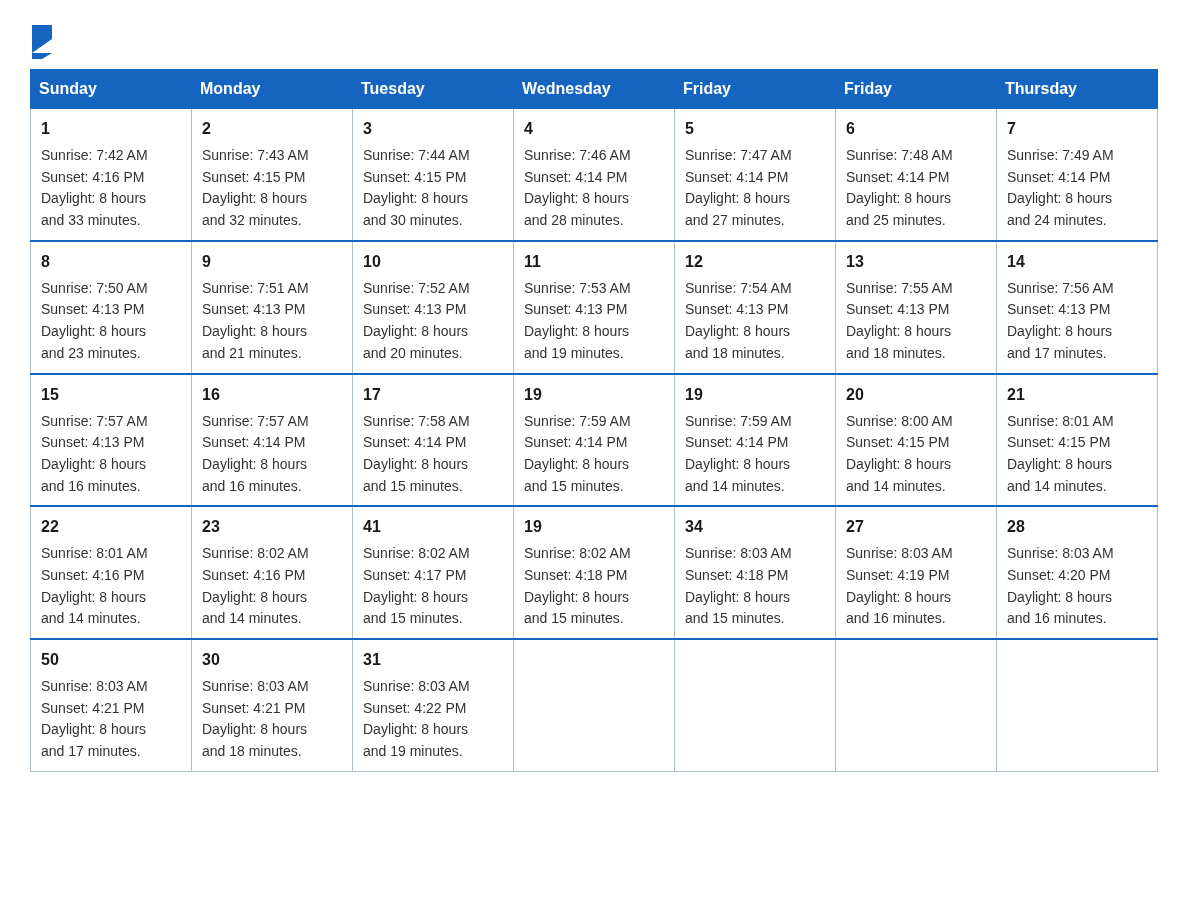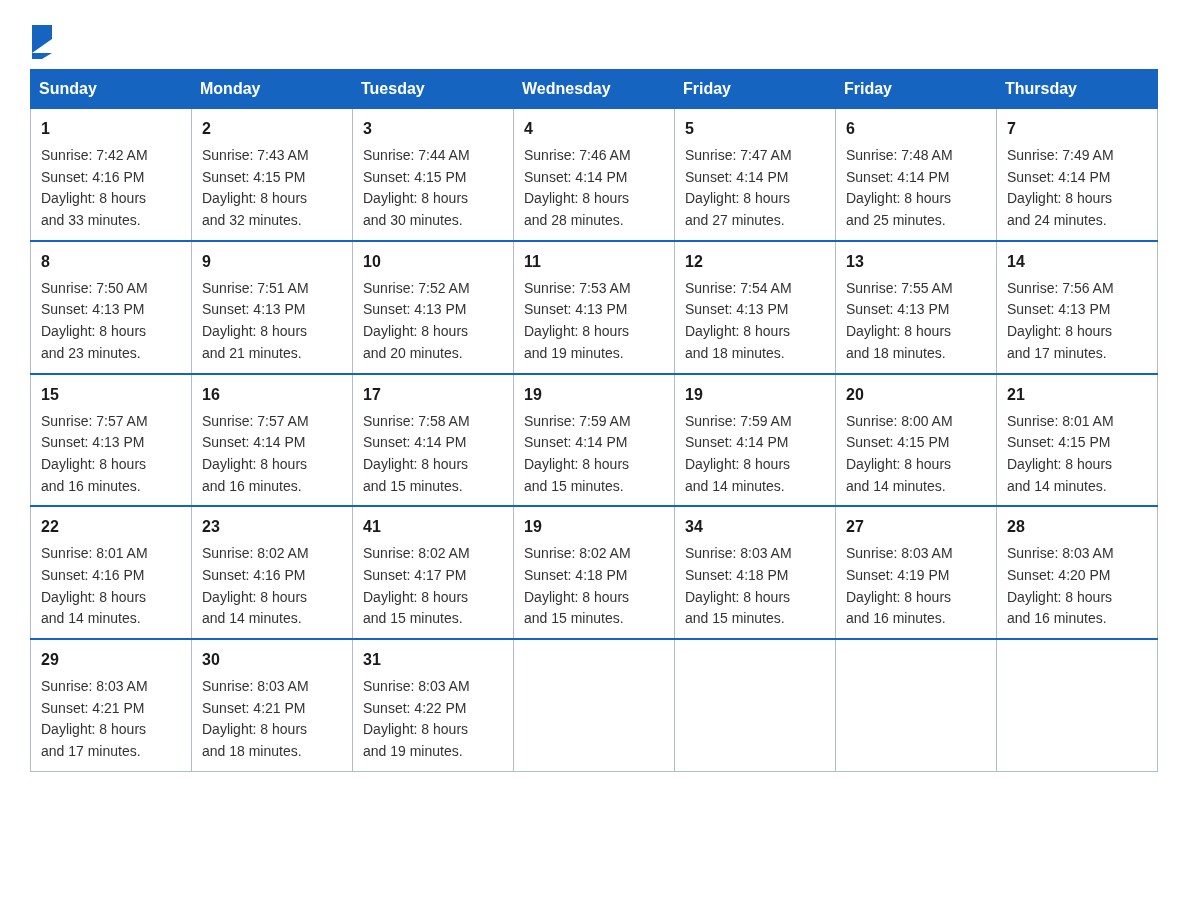--- a/index.html
+++ b/index.html
@@ -250,21 +250,21 @@
         <span class="day-number">27</span>
         <span class="day-info">Sunrise: 8:03 AM<br>Sunset: 4:19 PM<br>Daylight: 8 hours<br>and 16 minutes.</span>
       </td>
         <td>
         <span class="day-number">28</span>
         <span class="day-info">Sunrise: 8:03 AM<br>Sunset: 4:20 PM<br>Daylight: 8 hours<br>and 16 minutes.</span>
       </td>
       </tr>
       <tr class="row-separator">
         <td>
-        <span class="day-number">29</span>
+        <span class="day-number">50</span>
         <span class="day-info">Sunrise: 8:03 AM<br>Sunset: 4:21 PM<br>Daylight: 8 hours<br>and 17 minutes.</span>
       </td>
         <td>
         <span class="day-number">30</span>
         <span class="day-info">Sunrise: 8:03 AM<br>Sunset: 4:21 PM<br>Daylight: 8 hours<br>and 18 minutes.</span>
       </td>
         <td>
         <span class="day-number">31</span>
         <span class="day-info">Sunrise: 8:03 AM<br>Sunset: 4:22 PM<br>Daylight: 8 hours<br>and 19 minutes.</span>
       </td>

